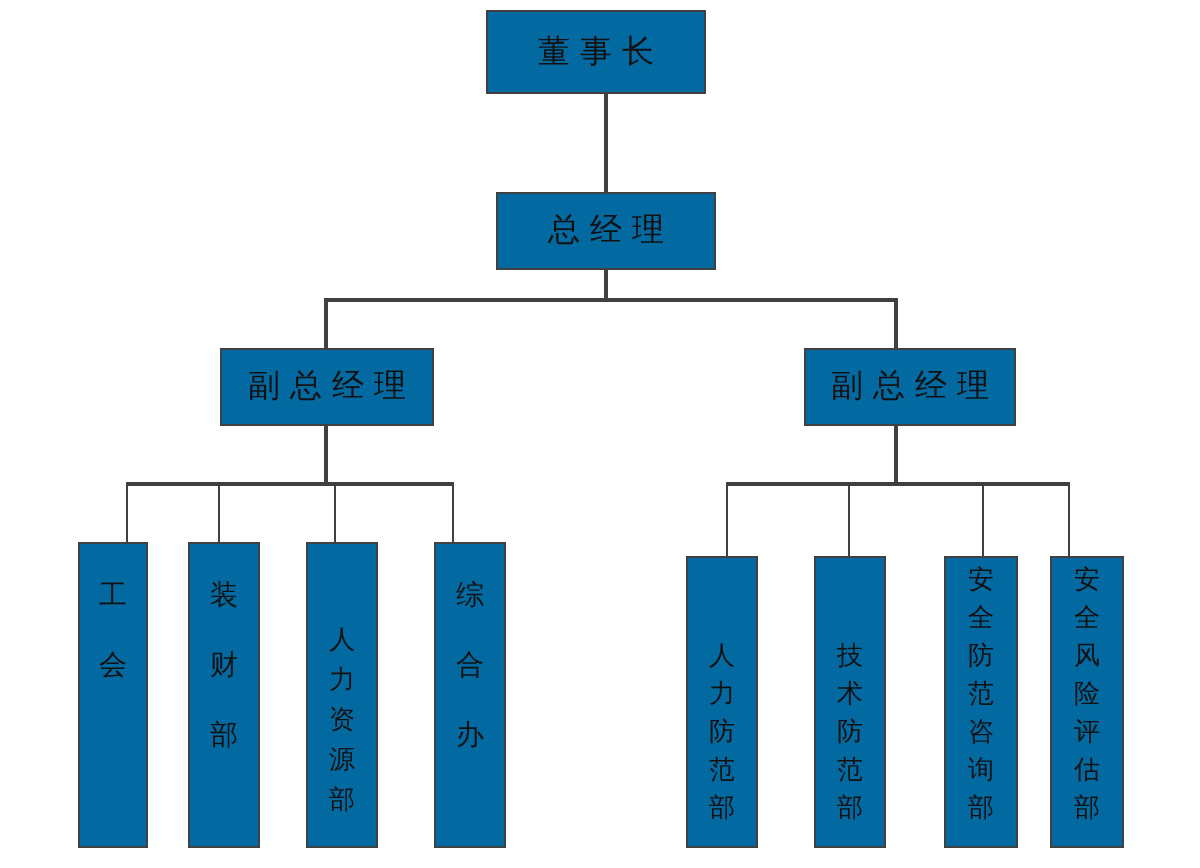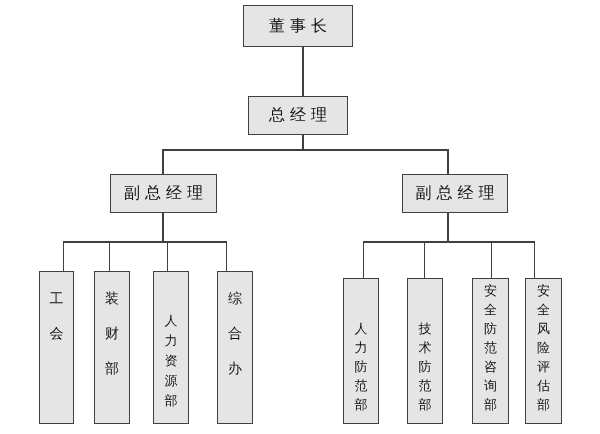--- a/index.html
+++ b/index.html
@@ -8,21 +8,21 @@
     width: 600px;
     height: 434px;
     background: #ffffff;
     font-family: "DejaVu Sans", sans-serif;
     overflow: hidden;
   }
   .box {
     position: absolute;
     box-sizing: border-box;
     border: 1.5px solid #404040;
-    background: #e5e5e5;
+    background: #0369a1;
     color: #111111;
     text-align: center;
   }
   .hbox {
     display: flex;
     align-items: center;
     justify-content: center;
     font-size: 16px;
     letter-spacing: 5px;
     text-indent: 5px;
@@ -37,21 +37,21 @@
   .v-r5    { font-size: 13px; line-height: 19px; padding-top: 40px; }
   
   .v-r7    { font-size: 13px; line-height: 19px; padding-top: 2px;  }
 
   .line { position: absolute; background: #404040; }
   .vline { width: 1.5px; }
   .hline { height: 1.5px; }
 
   
   #n-chairman   { left: 243px; top: 5px;   width: 110px; height: 42px; }
-  #n-gm         { left: 248px; top: 96px;  width: 100px; height: 39px; }
+  #n-gm         { left: 248px; top: 96px;  width: 110px; height: 39px; }
   #n-dgm-left   { left: 110px; top: 174px; width: 107px; height: 39px; }
   #n-dgm-right  { left: 402px; top: 174px; width: 106px; height: 39px; }
 
   #n-union      { left: 39px;  top: 271px; width: 35px; height: 153px; }
   #n-eqfin      { left: 94px;  top: 271px; width: 36px; height: 153px; }
   #n-hr         { left: 153px; top: 271px; width: 36px; height: 153px; }
   #n-genoffice  { left: 217px; top: 271px; width: 36px; height: 153px; }
 
   #n-humandef   { left: 343px; top: 278px; width: 36px; height: 146px; }
   #n-techdef    { left: 407px; top: 278px; width: 36px; height: 146px; }

